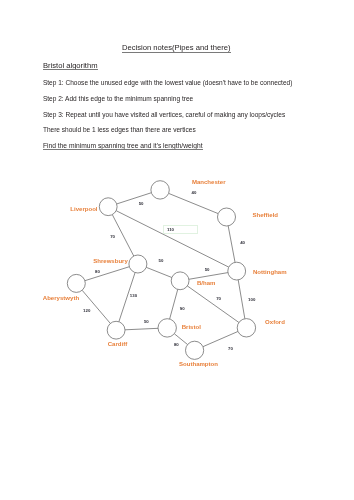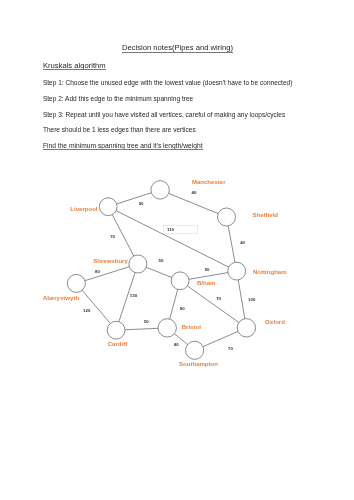--- a/index.html
+++ b/index.html
@@ -38,23 +38,23 @@
   .diagram-wrap { position:absolute; left:0; top:0; width:354px; height:500px; }
   .city { position:absolute; font-size:6.05px; font-weight:bold; color:#e8813c; white-space:nowrap; }
   .wt { position:absolute; font-size:4.35px; font-weight:bold; color:#2e2e38; white-space:nowrap; }
   .wbox { position:absolute; border:0.55px solid #e1f2e1; background:transparent; box-sizing:border-box; }
 </style>
 </head>
 <body>
 
 <div class="page">
 
-  <div class="doc-title"><u>Decision notes(Pipes and wiring)</u></div>
+  <div class="doc-title"><u>Decision notes(Pipes and there)</u></div>
 
-  <div class="body-line head-line underlined" style="top:61.1px">Kruskals algorithm</div>
+  <div class="body-line head-line underlined" style="top:61.1px">Bristol algorithm</div>
   <div class="body-line" style="top:78.9px">Step 1: Choose the unused edge with the lowest value (doesn't have to be connected)</div>
   <div class="body-line" style="top:95.2px">Step 2: Add this edge to the minimum spanning tree</div>
   <div class="body-line" style="top:111.4px">Step 3: Repeat until you have visited all vertices, careful of making any loops/cycles</div>
   <div class="body-line" style="top:126.0px">There should be 1 less edges than there are vertices</div>
   <div class="body-line task-line underlined" style="top:141.8px">Find the minimum spanning tree and it's length/weight</div>
 
   <div class="diagram-wrap">
     <svg class="diagram" id="graph-svg" viewBox="0 0 354 500">
         <line x1="116.66743450813492" y1="203.95909634418754" x2="151.34714635114145" y2="192.73329366668256" stroke="#6b6b6b" stroke-width="0.78"></line>
         <line x1="168.61788991595117" y1="193.3764279626849" x2="218.16728160396082" y2="213.59914655824304" stroke="#6b6b6b" stroke-width="0.78"></line>

